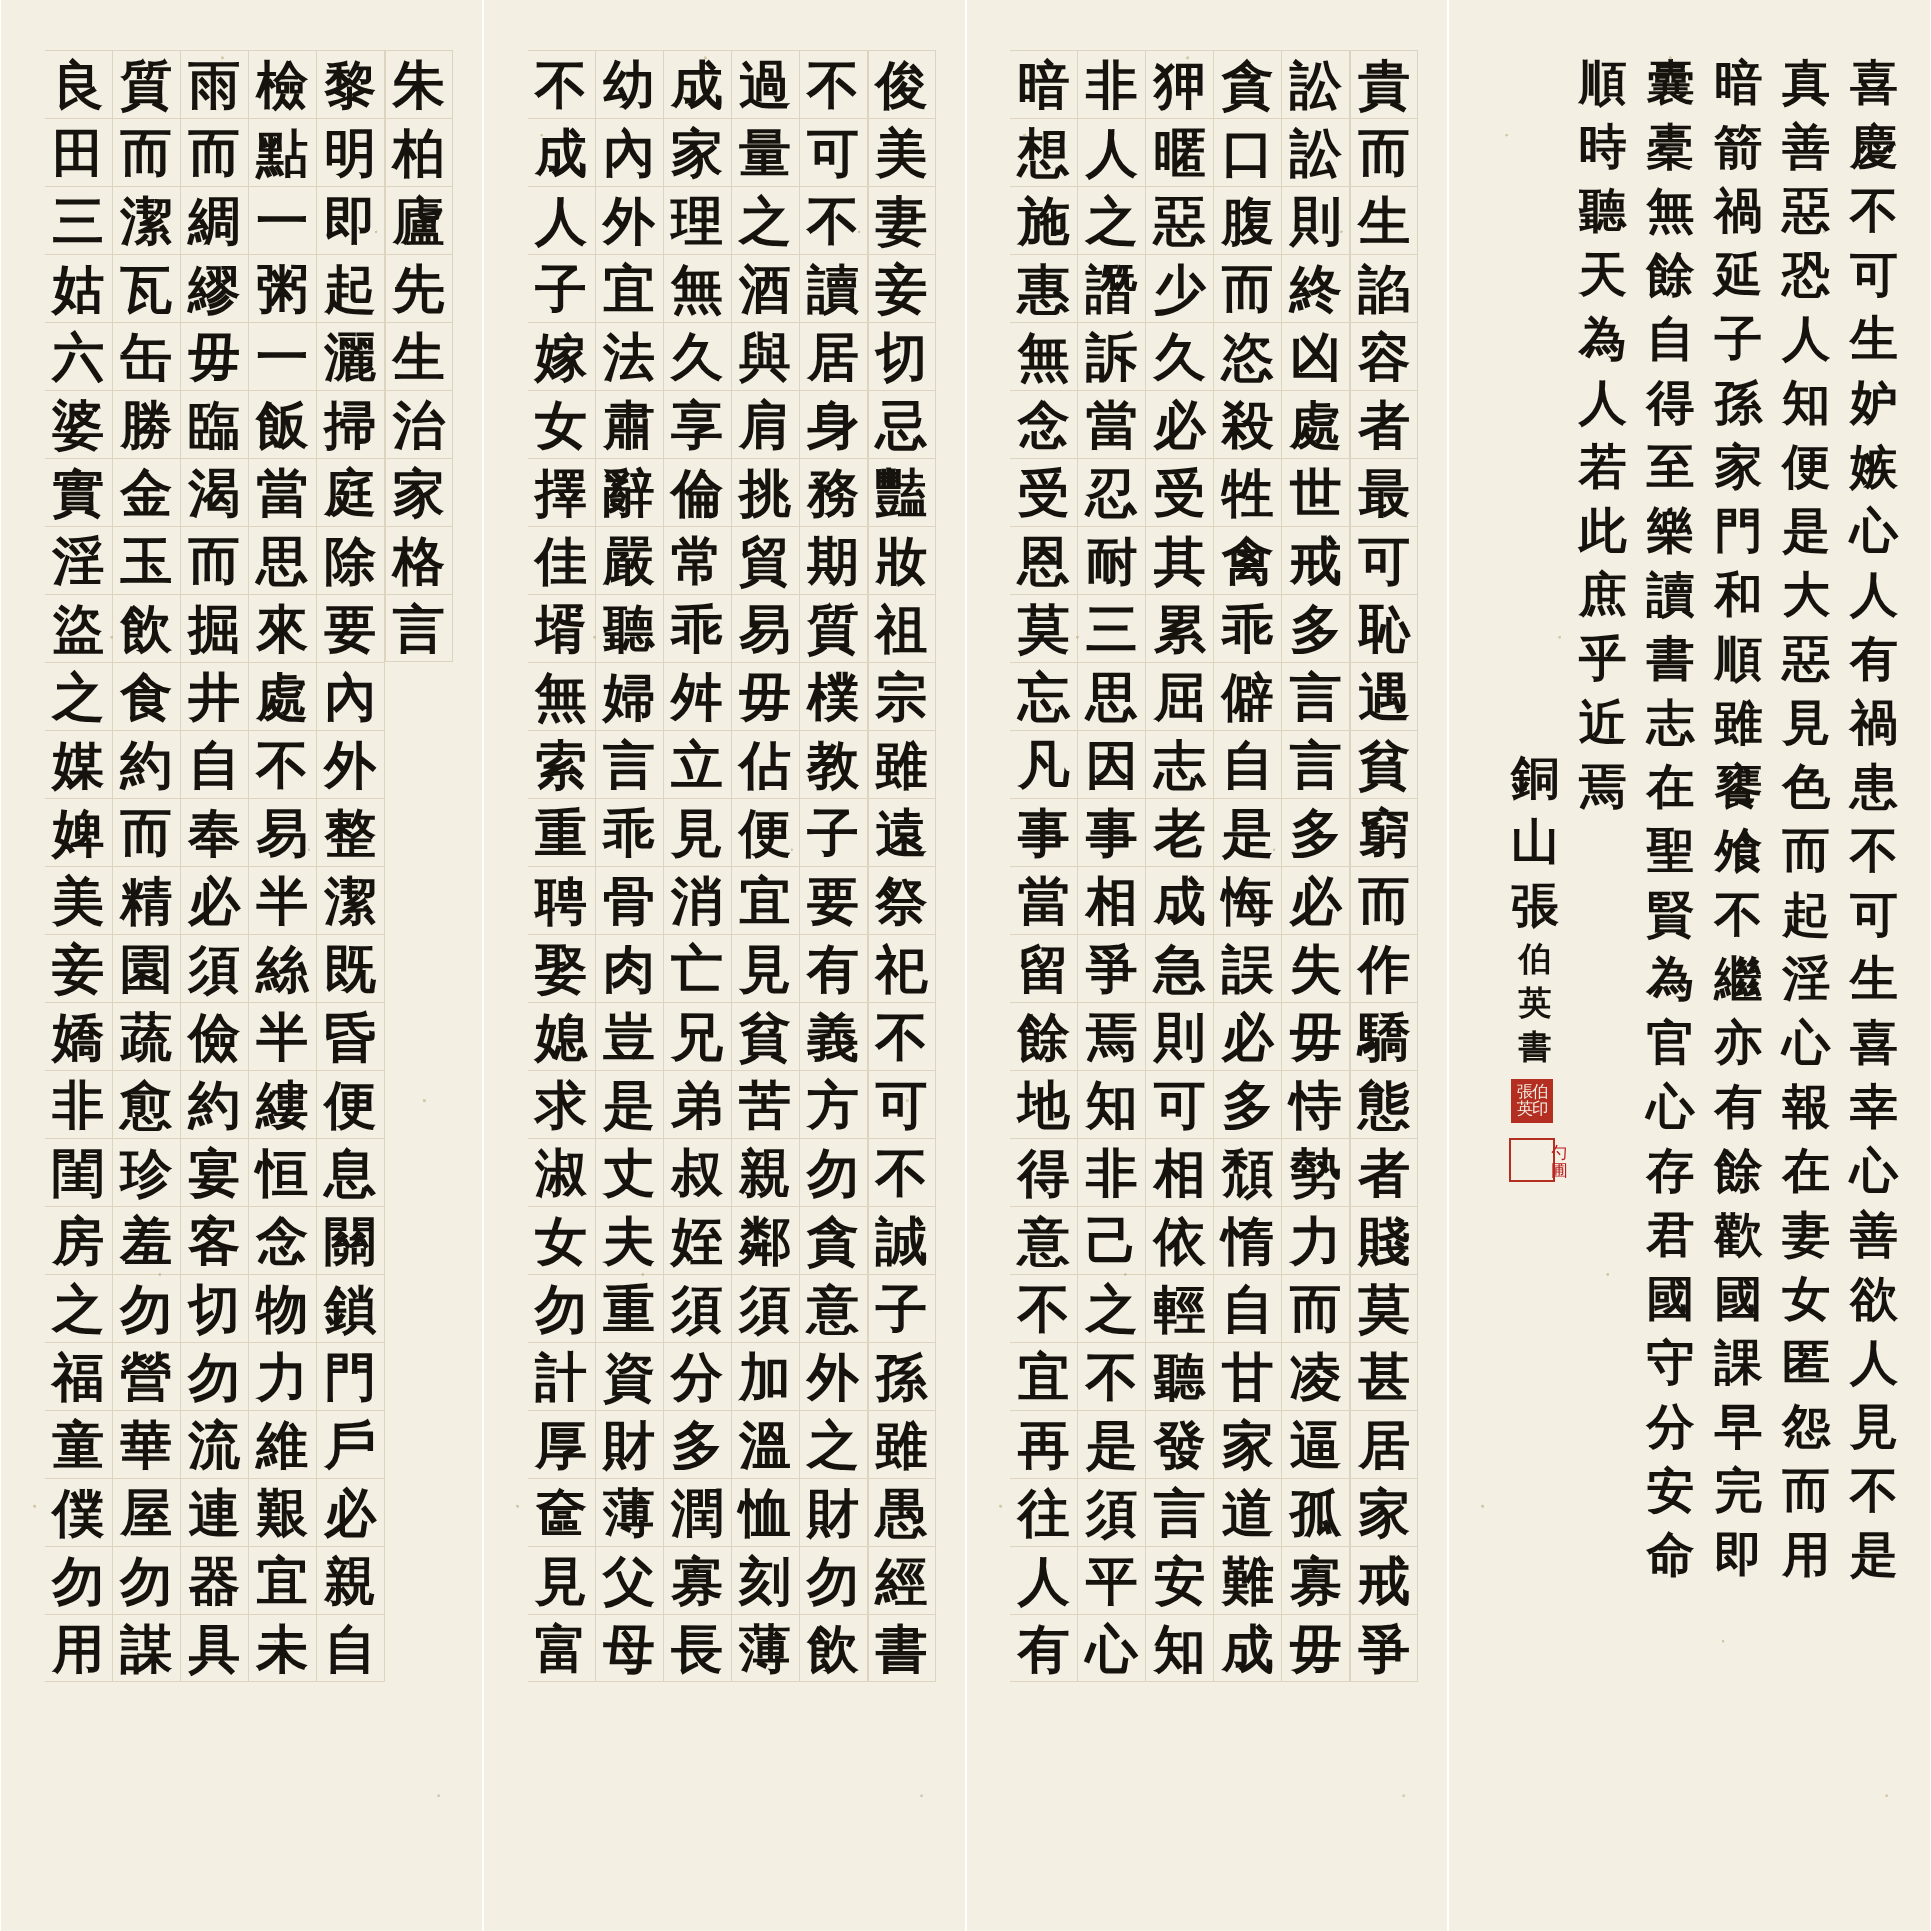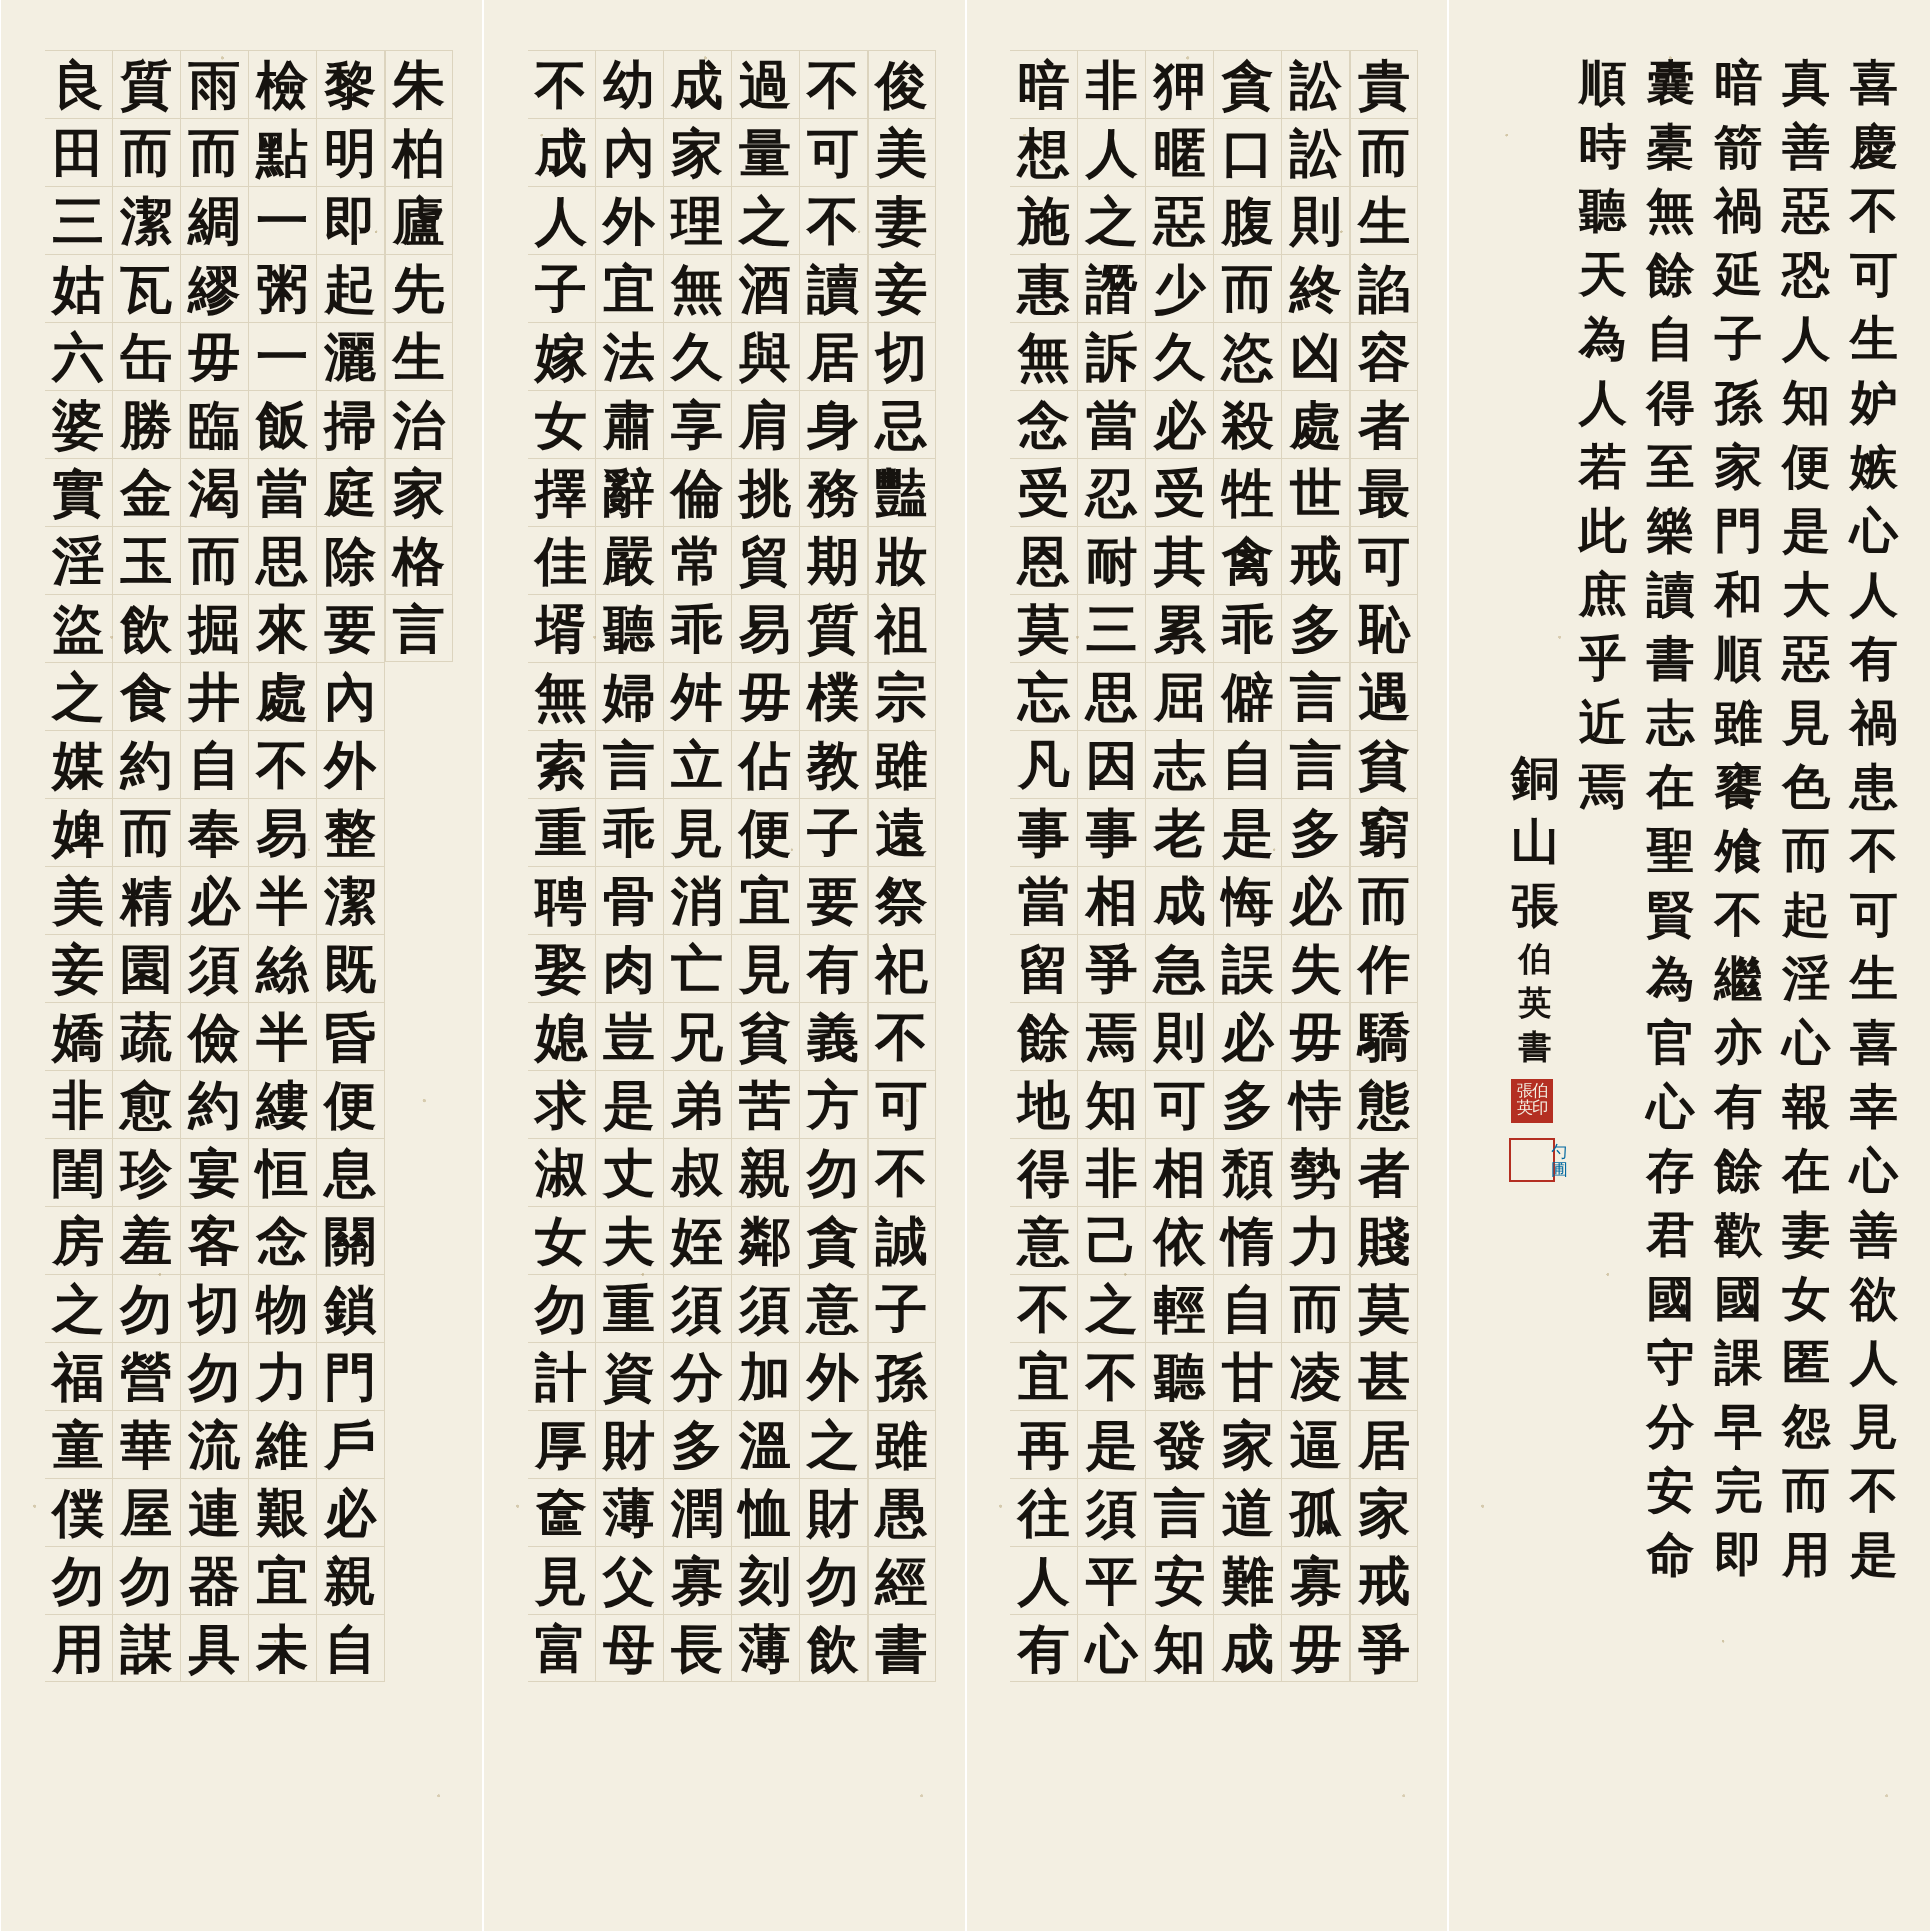--- a/index.html
+++ b/index.html
@@ -125,26 +125,26 @@
     height: 44px;
     margin: 9.7px auto 5.8px auto;
     background: #b3past;
     background: #b42f22;
     color: #f3efe2;
     font-size: 16.4px;
     line-height: 1.08;
     text-align: center;
     padding: 3.9px 1.9px;
     box-sizing: border-box;
-    font-family: Liberation Mono, monospace;
+    font-family: Liberation Serif, serif;
     letter-spacing: -1px;
   }
   .seal.hollow {
     background: transparent;
-    color: #0369a1;
+    color: #b91c1c;
     border: 2.9px solid #b42f22;
     padding-left: 40px;
   }
   .sig-block {
     display: flex;
     flex-direction: column;
     align-items: center;
     margin-left: 9.7px;
     margin-top: 695px;
   }

